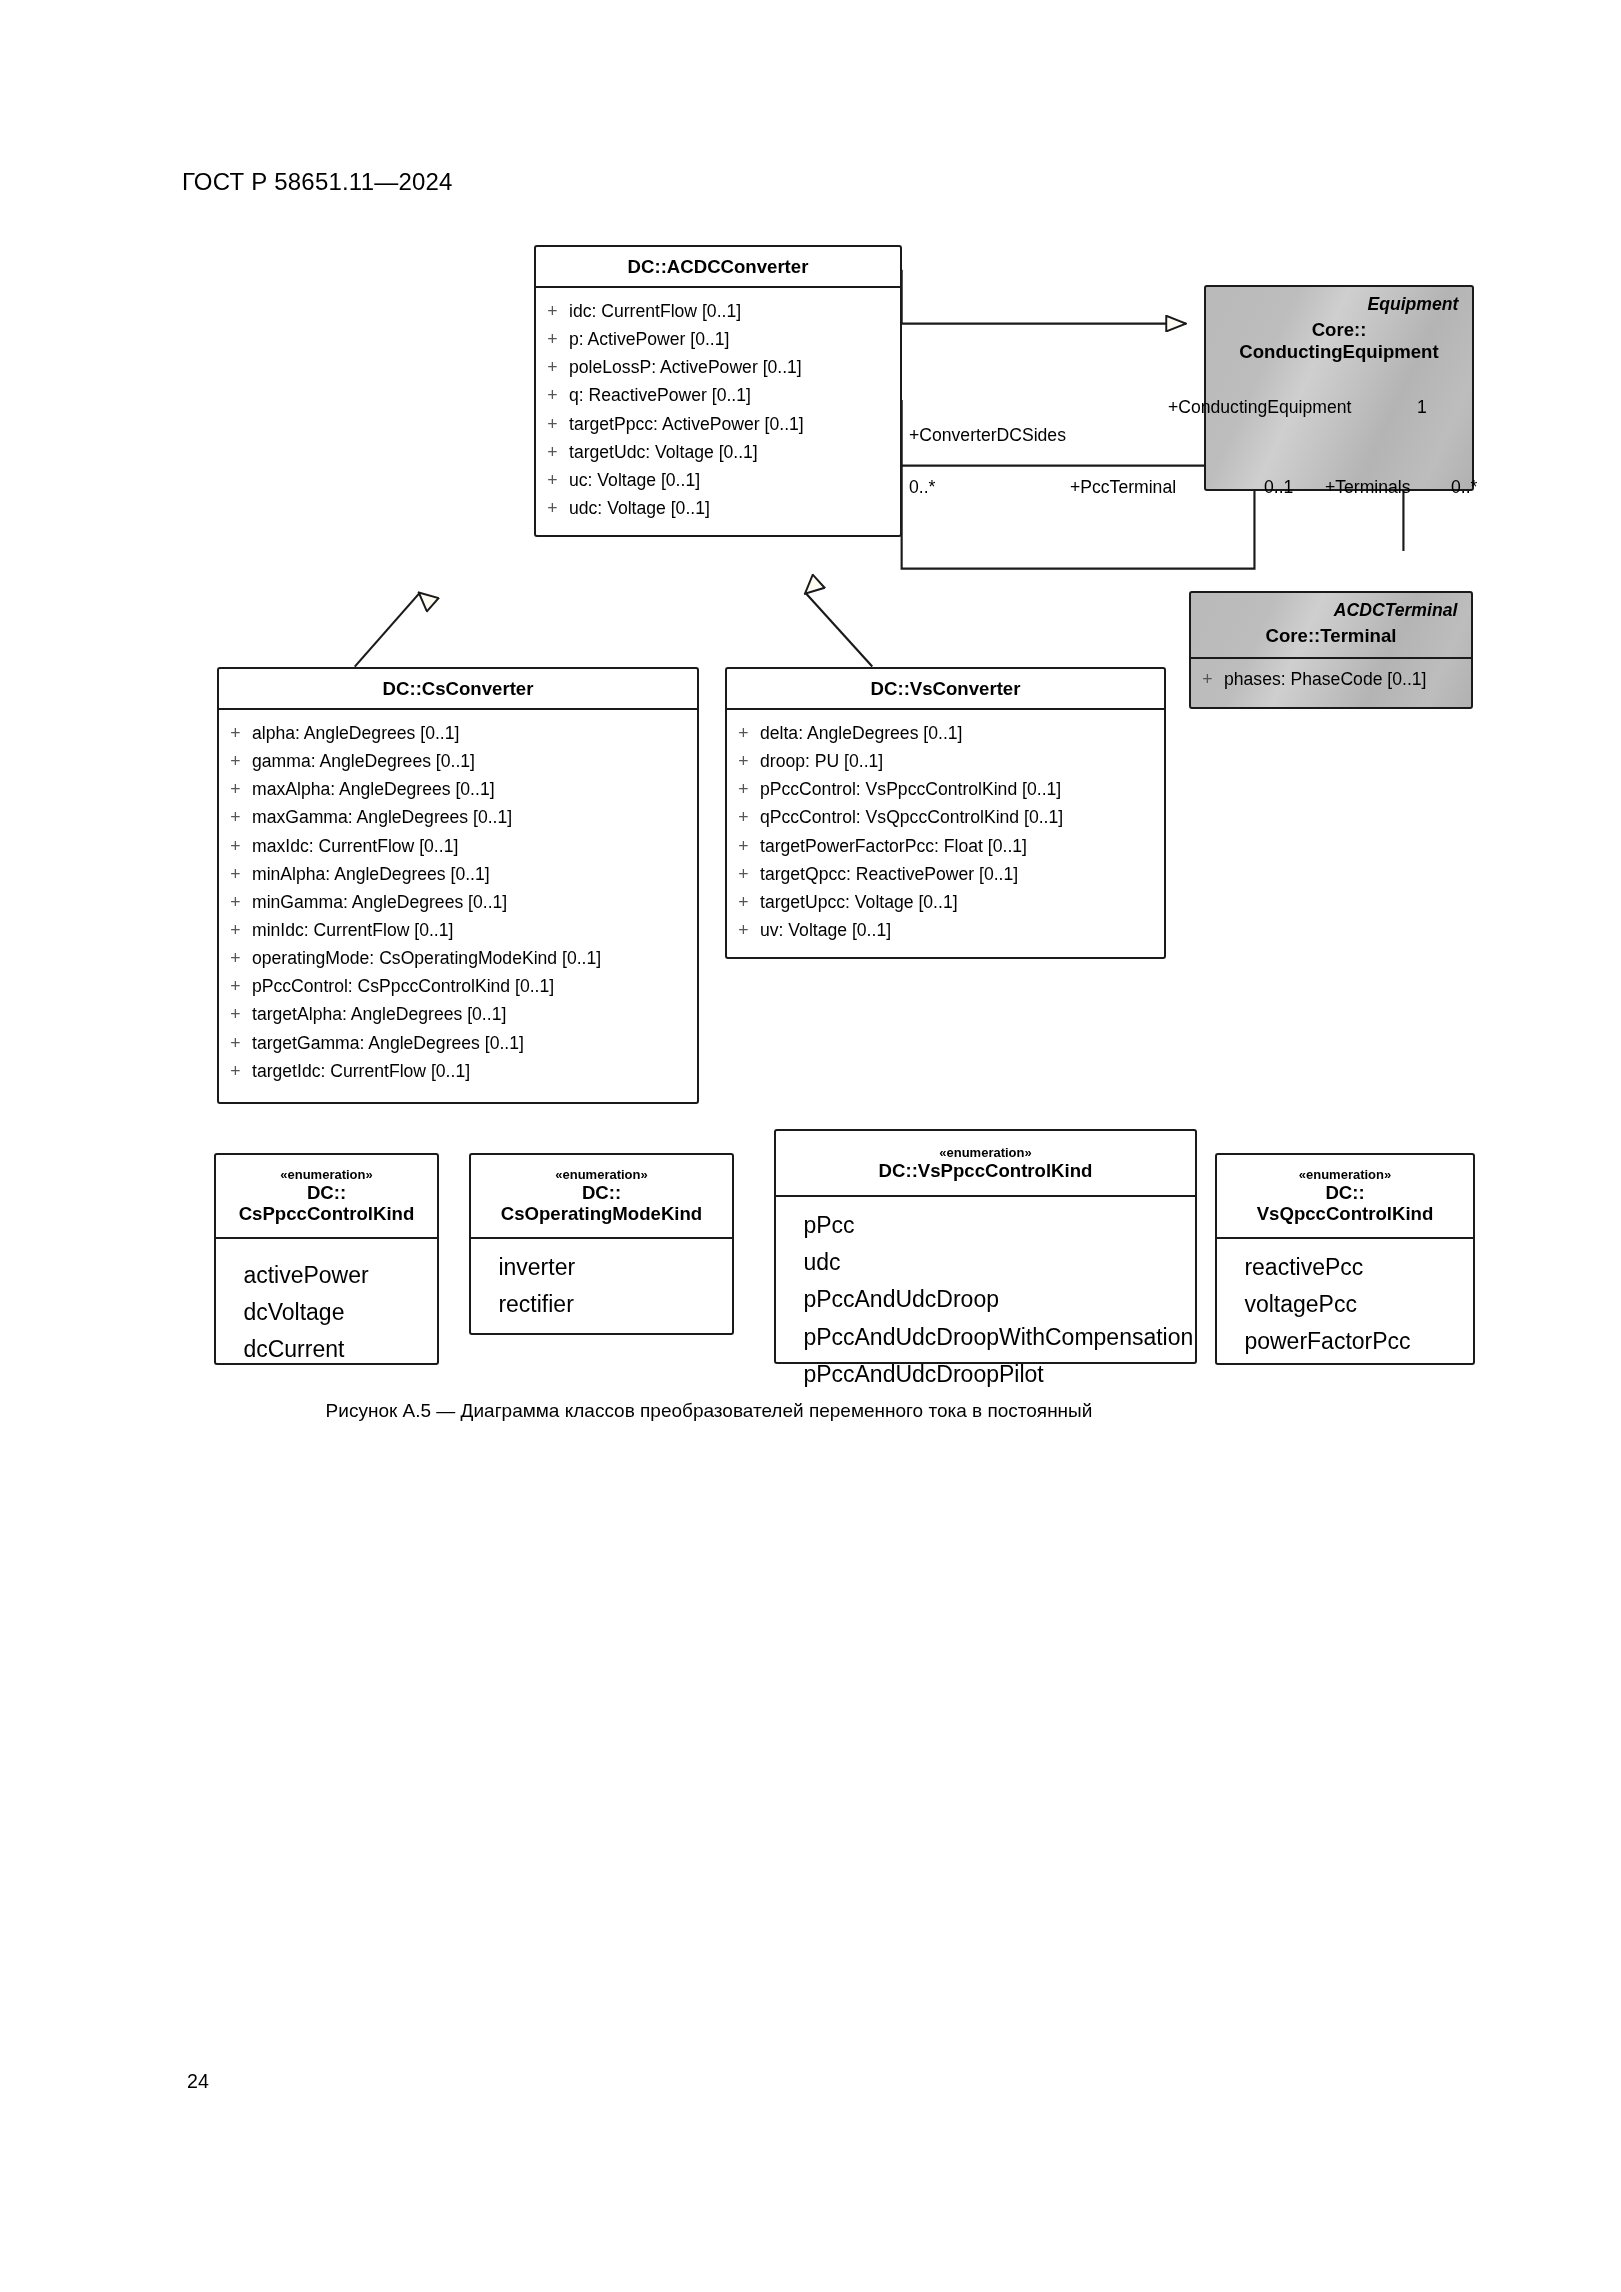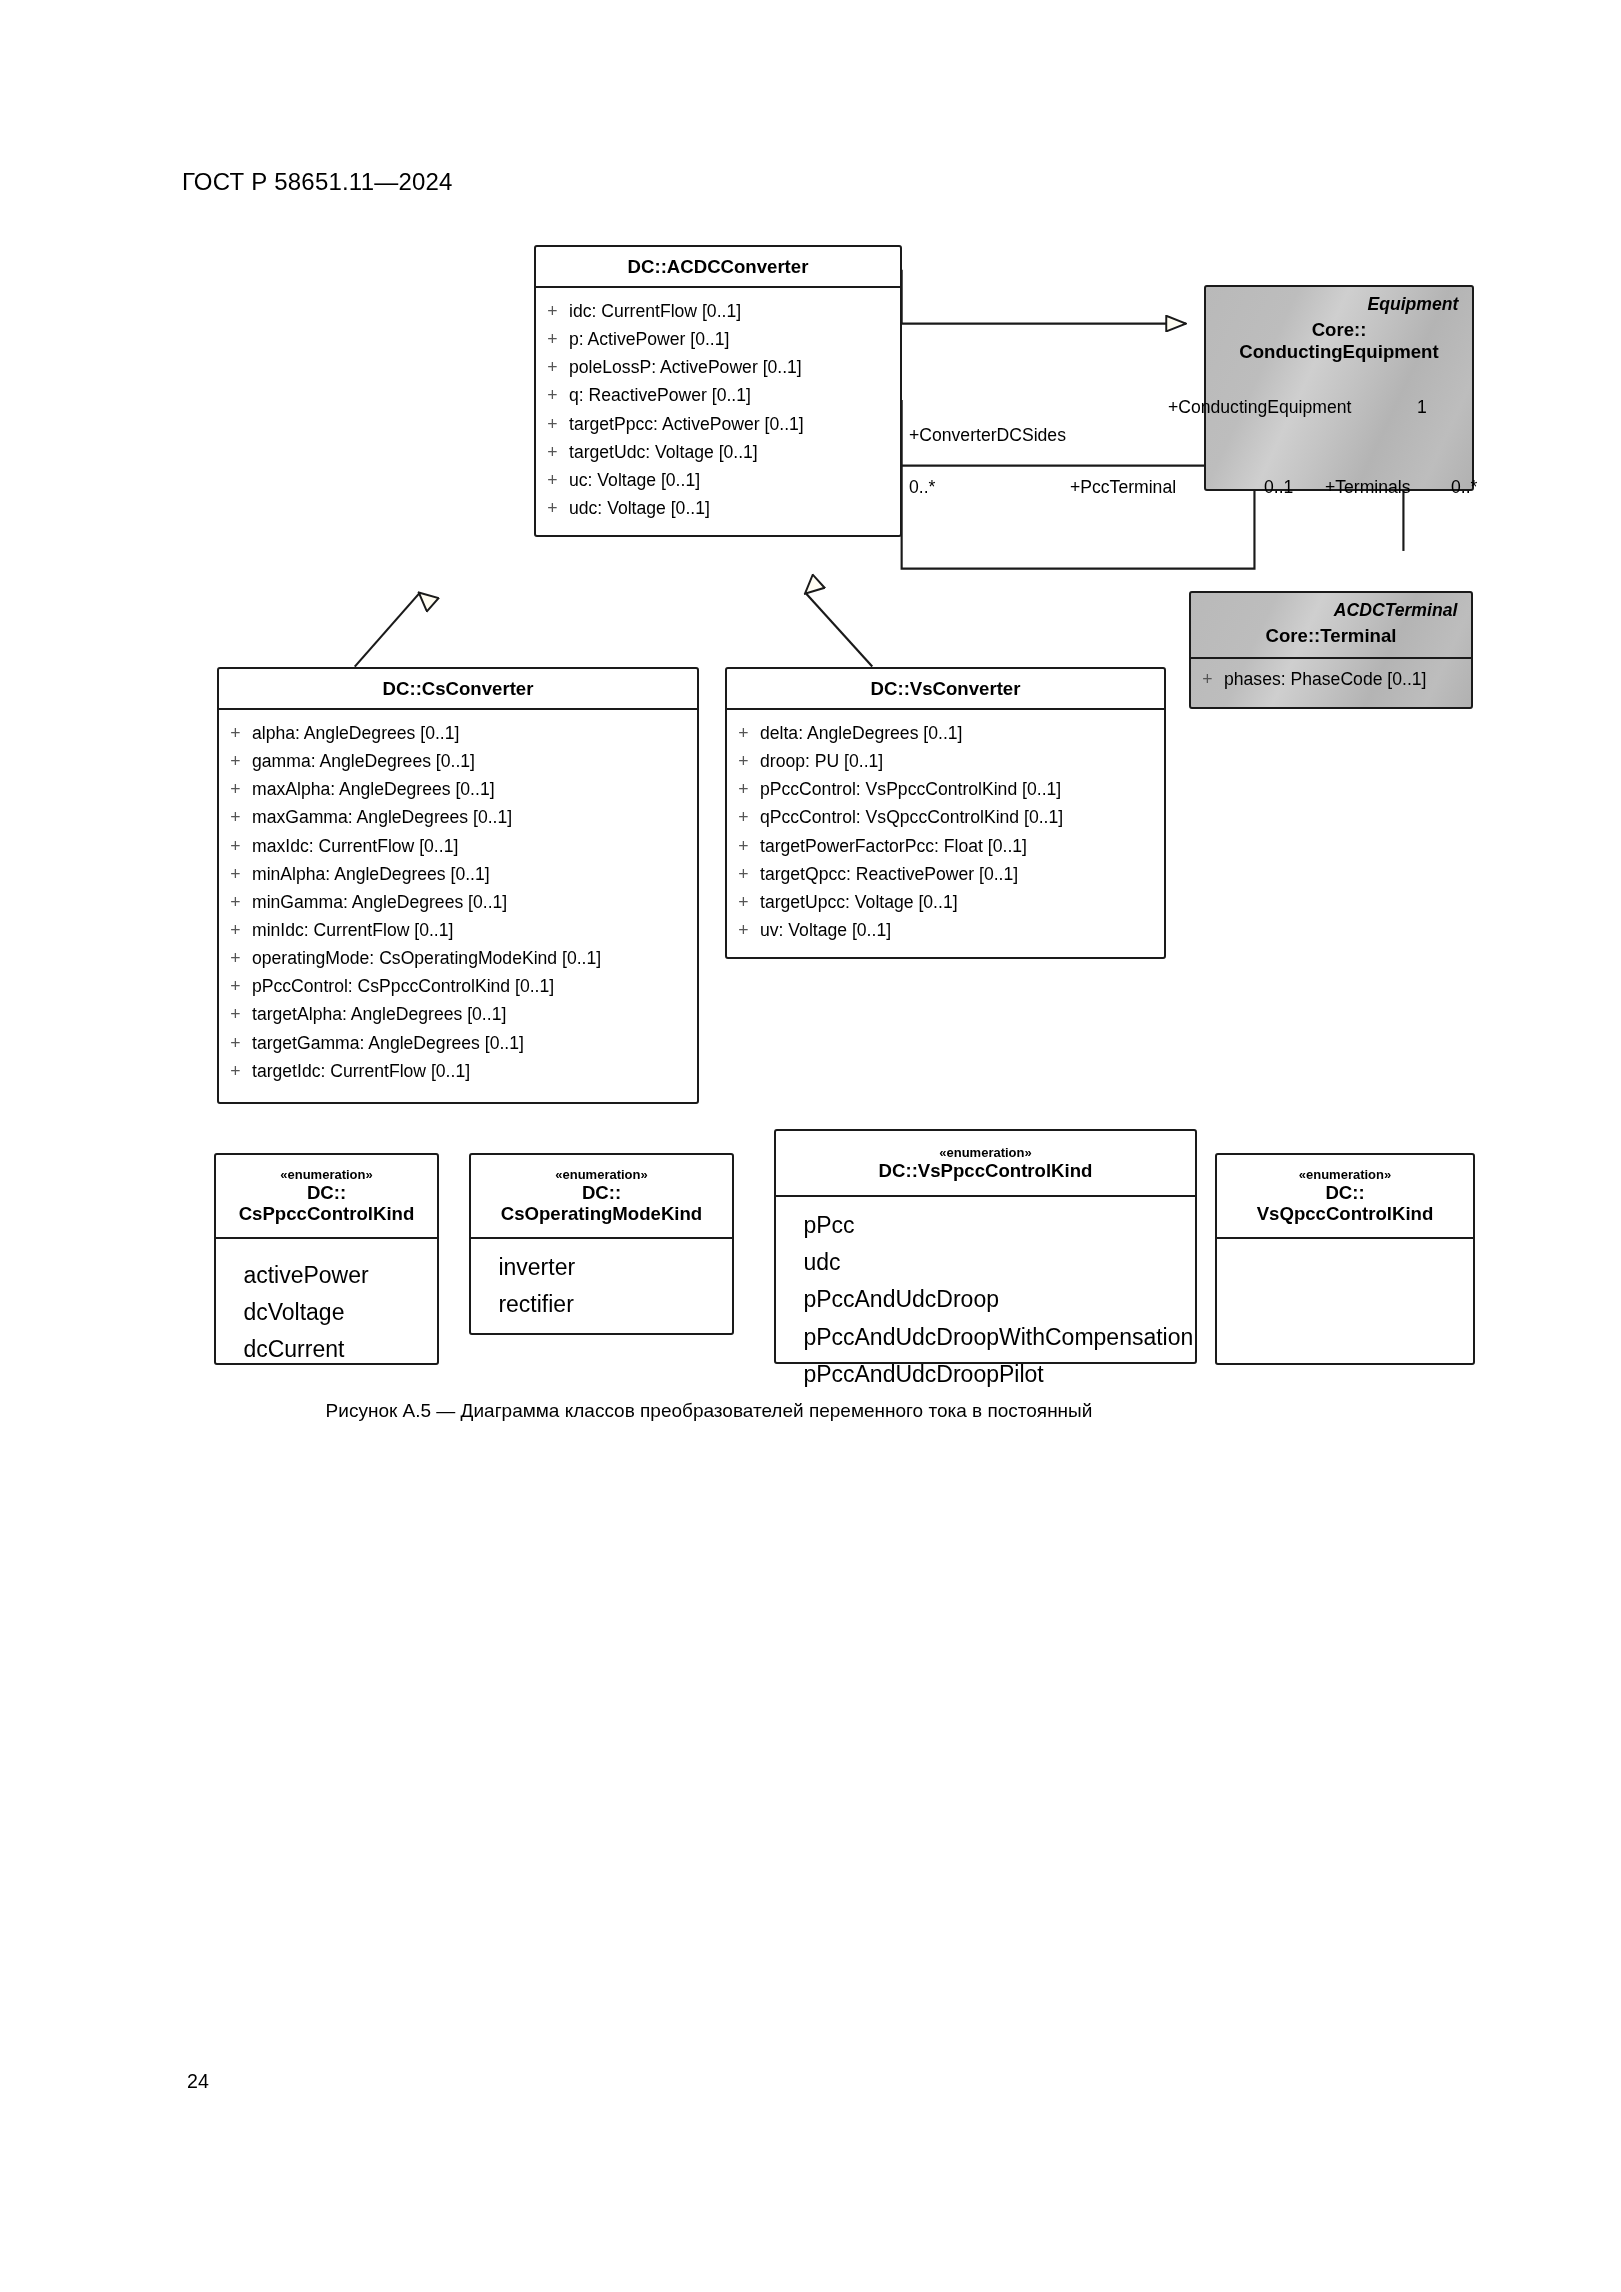--- a/index.html
+++ b/index.html
@@ -412,20 +412,25 @@
       </div>
   </div>
 
   <div class="uml-box" id="box-enum-vsqpcccontrolkind" style="left:1215px; top:1153px; width:260px; height:212px;">
     <div class="uml-head" style="padding:11.8px 5.9px 11.8px 5.9px;">
       <span class="enum-stereo">«enumeration»</span>
       <span class="enum-name">DC::</span>
       <span class="enum-name">VsQpccControlKind</span>
     </div>
     <div class="uml-sep"></div>
+    <div class="uml-body" style="padding-top:9.8px;">
+        <div class="enum-row">reactivePcc</div>
+        <div class="enum-row">voltagePcc</div>
+        <div class="enum-row">powerFactorPcc</div>
+      </div>
   </div>
 
 </div>
 
 <div id="figure-caption">Рисунок А.5 — Диаграмма классов преобразователей переменного тока в постоянный</div>
 
 <div id="page-number">24</div>
 
 
 </body></html>

